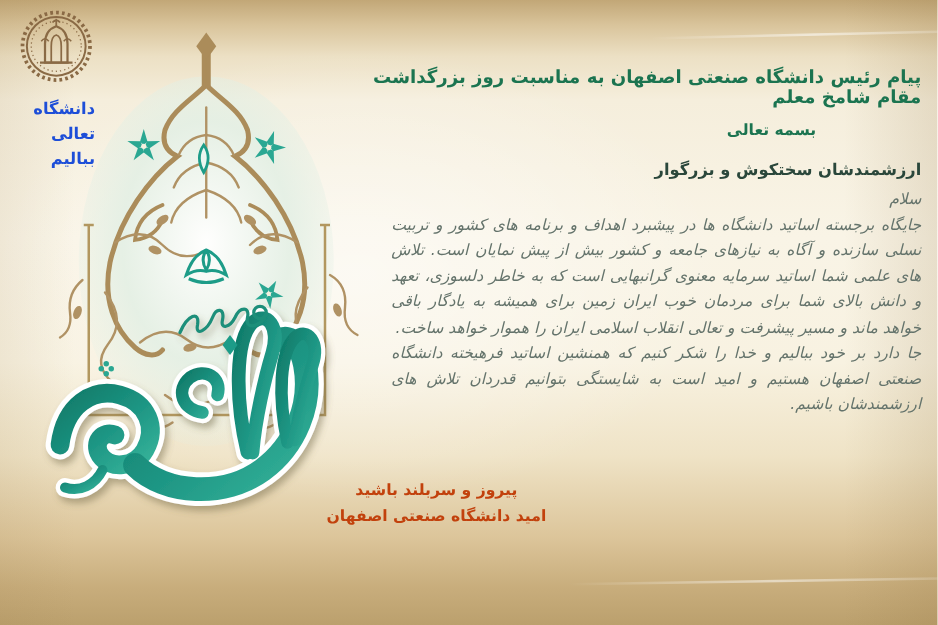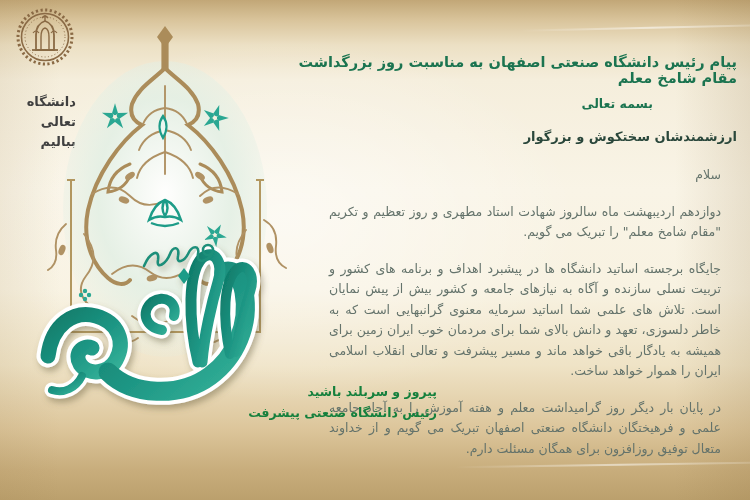--- a/index.html
+++ b/index.html
@@ -13,35 +13,35 @@
   .vignette{position:absolute;inset:0;pointer-events:none;
     background:linear-gradient(270deg,rgba(140,110,60,.16),rgba(140,110,60,0) 10%),
                linear-gradient(90deg,rgba(150,120,70,.10),rgba(150,120,70,0) 8%);}
   .streak{position:absolute;height:2px;pointer-events:none;
     background:linear-gradient(90deg,rgba(255,255,255,0),rgba(255,255,255,.85) 55%,rgba(255,255,255,.25));}
   .streak.top{left:520px;top:27px;width:240px;transform:rotate(-1.3deg);opacity:.65;}
   .streak.bottom{left:455px;top:464px;width:300px;transform:rotate(-.9deg);opacity:.6;}
 
   
   .logo{position:absolute;left:14px;top:6px;width:110px;}
-  .logo-text{direction:rtl;text-align:right;color:#404040;font-weight:bold;
-    font-size:13px;line-height:20px;margin-top:20px;width:62px;}
+  .logo-text{direction:rtl;text-align:right;color:#1d4ed8;font-weight:bold;
+    font-size:13px;line-height:20px;margin-top:6px;width:62px;}
 
   
   .rtl{direction:rtl;}
   .title{position:absolute;top:54px;right:13px;width:440px;
     color:#1b7450;font-weight:bold;font-size:14.5px;}
   .basmala{position:absolute;top:96px;right:97px;color:#1b7450;font-weight:bold;font-size:12.5px;}
   .salutation{position:absolute;top:129px;right:13px;color:#2a473b;font-weight:bold;font-size:13px;}
   .body-block{position:absolute;top:149px;right:13px;width:424px;color:#64736b;
     font-size:12.5px;line-height:20.5px;text-align:justify;}
-  .body-block p{margin:16px;}
+  .body-block p{margin:0;font-style:italic;}
   .body-block p.gap{margin-top:14px;}
   .greeting{text-align:right;}
-  .signature{position:absolute;top:382px;right:313px;text-align:right;color:#15803d;
+  .signature{position:absolute;top:382px;right:313px;text-align:center;color:#c2410c;
     font-weight:bold;font-size:12.5px;line-height:20.5px;white-space:nowrap;}
 
   
   .ornament{position:absolute;left:12px;top:24px;width:278px;height:430px;}
   .sr{position:absolute;width:1px;height:1px;overflow:hidden;clip-path:inset(50%);opacity:0;}
 </style>
 </head>
 <body>
 
 <div class="vignette"></div>
@@ -192,21 +192,20 @@
     </g>
   </svg>
 </div>
 
 <div class="title rtl">پیام رئیس دانشگاه صنعتی اصفهان به مناسبت روز بزرگداشت مقام شامخ معلم</div>
 <div class="basmala rtl">بسمه تعالی</div>
 <div class="salutation rtl">ارزشمندشان سختکوش و بزرگوار</div>
 
 <div class="body-block rtl">
   <p class="greeting">سلام</p>
-  <p>دوازدهم اردیبهشت ماه سالروز شهادت استاد مطهری و روز تعظیم و تکریم "مقام شامخ معلم" را تبریک می گویم.</p>
   <p>جایگاه برجسته اساتید دانشگاه ها در پیشبرد اهداف و برنامه های کشور و تربیت نسلی سازنده و آگاه به نیازهای جامعه و کشور بیش از پیش نمایان است.  تلاش های علمی شما اساتید  سرمایه معنوی گرانبهایی است که به خاطر دلسوزی، تعهد و دانش بالای شما برای مردمان خوب ایران زمین برای همیشه به یادگار باقی خواهد ماند  و مسیر پیشرفت و تعالی انقلاب اسلامی ایران را هموار خواهد ساخت.</p>
-  <p class="gap">در پایان بار دیگر روز گرامیداشت معلم و هفته آموزش را به آحاد جامعه علمی و فرهیختگان دانشگاه صنعتی اصفهان تبریک می گویم و از خداوند متعال توفیق روزافزون برای همگان مسئلت دارم.</p>
+  <p>جا دارد بر خود ببالیم و خدا را شکر کنیم که همنشین اساتید فرهیخته دانشگاه صنعتی اصفهان هستیم و امید است به شایستگی بتوانیم قدردان تلاش های ارزشمندشان باشیم.</p>
 </div>
 
 <div class="signature rtl">
   <div>پیروز و سربلند باشید</div>
-  <div>رئیس دانشگاه صنعتی پیشرفت</div>
+  <div>امید دانشگاه صنعتی اصفهان</div>
 </div>
 
 </body></html>

